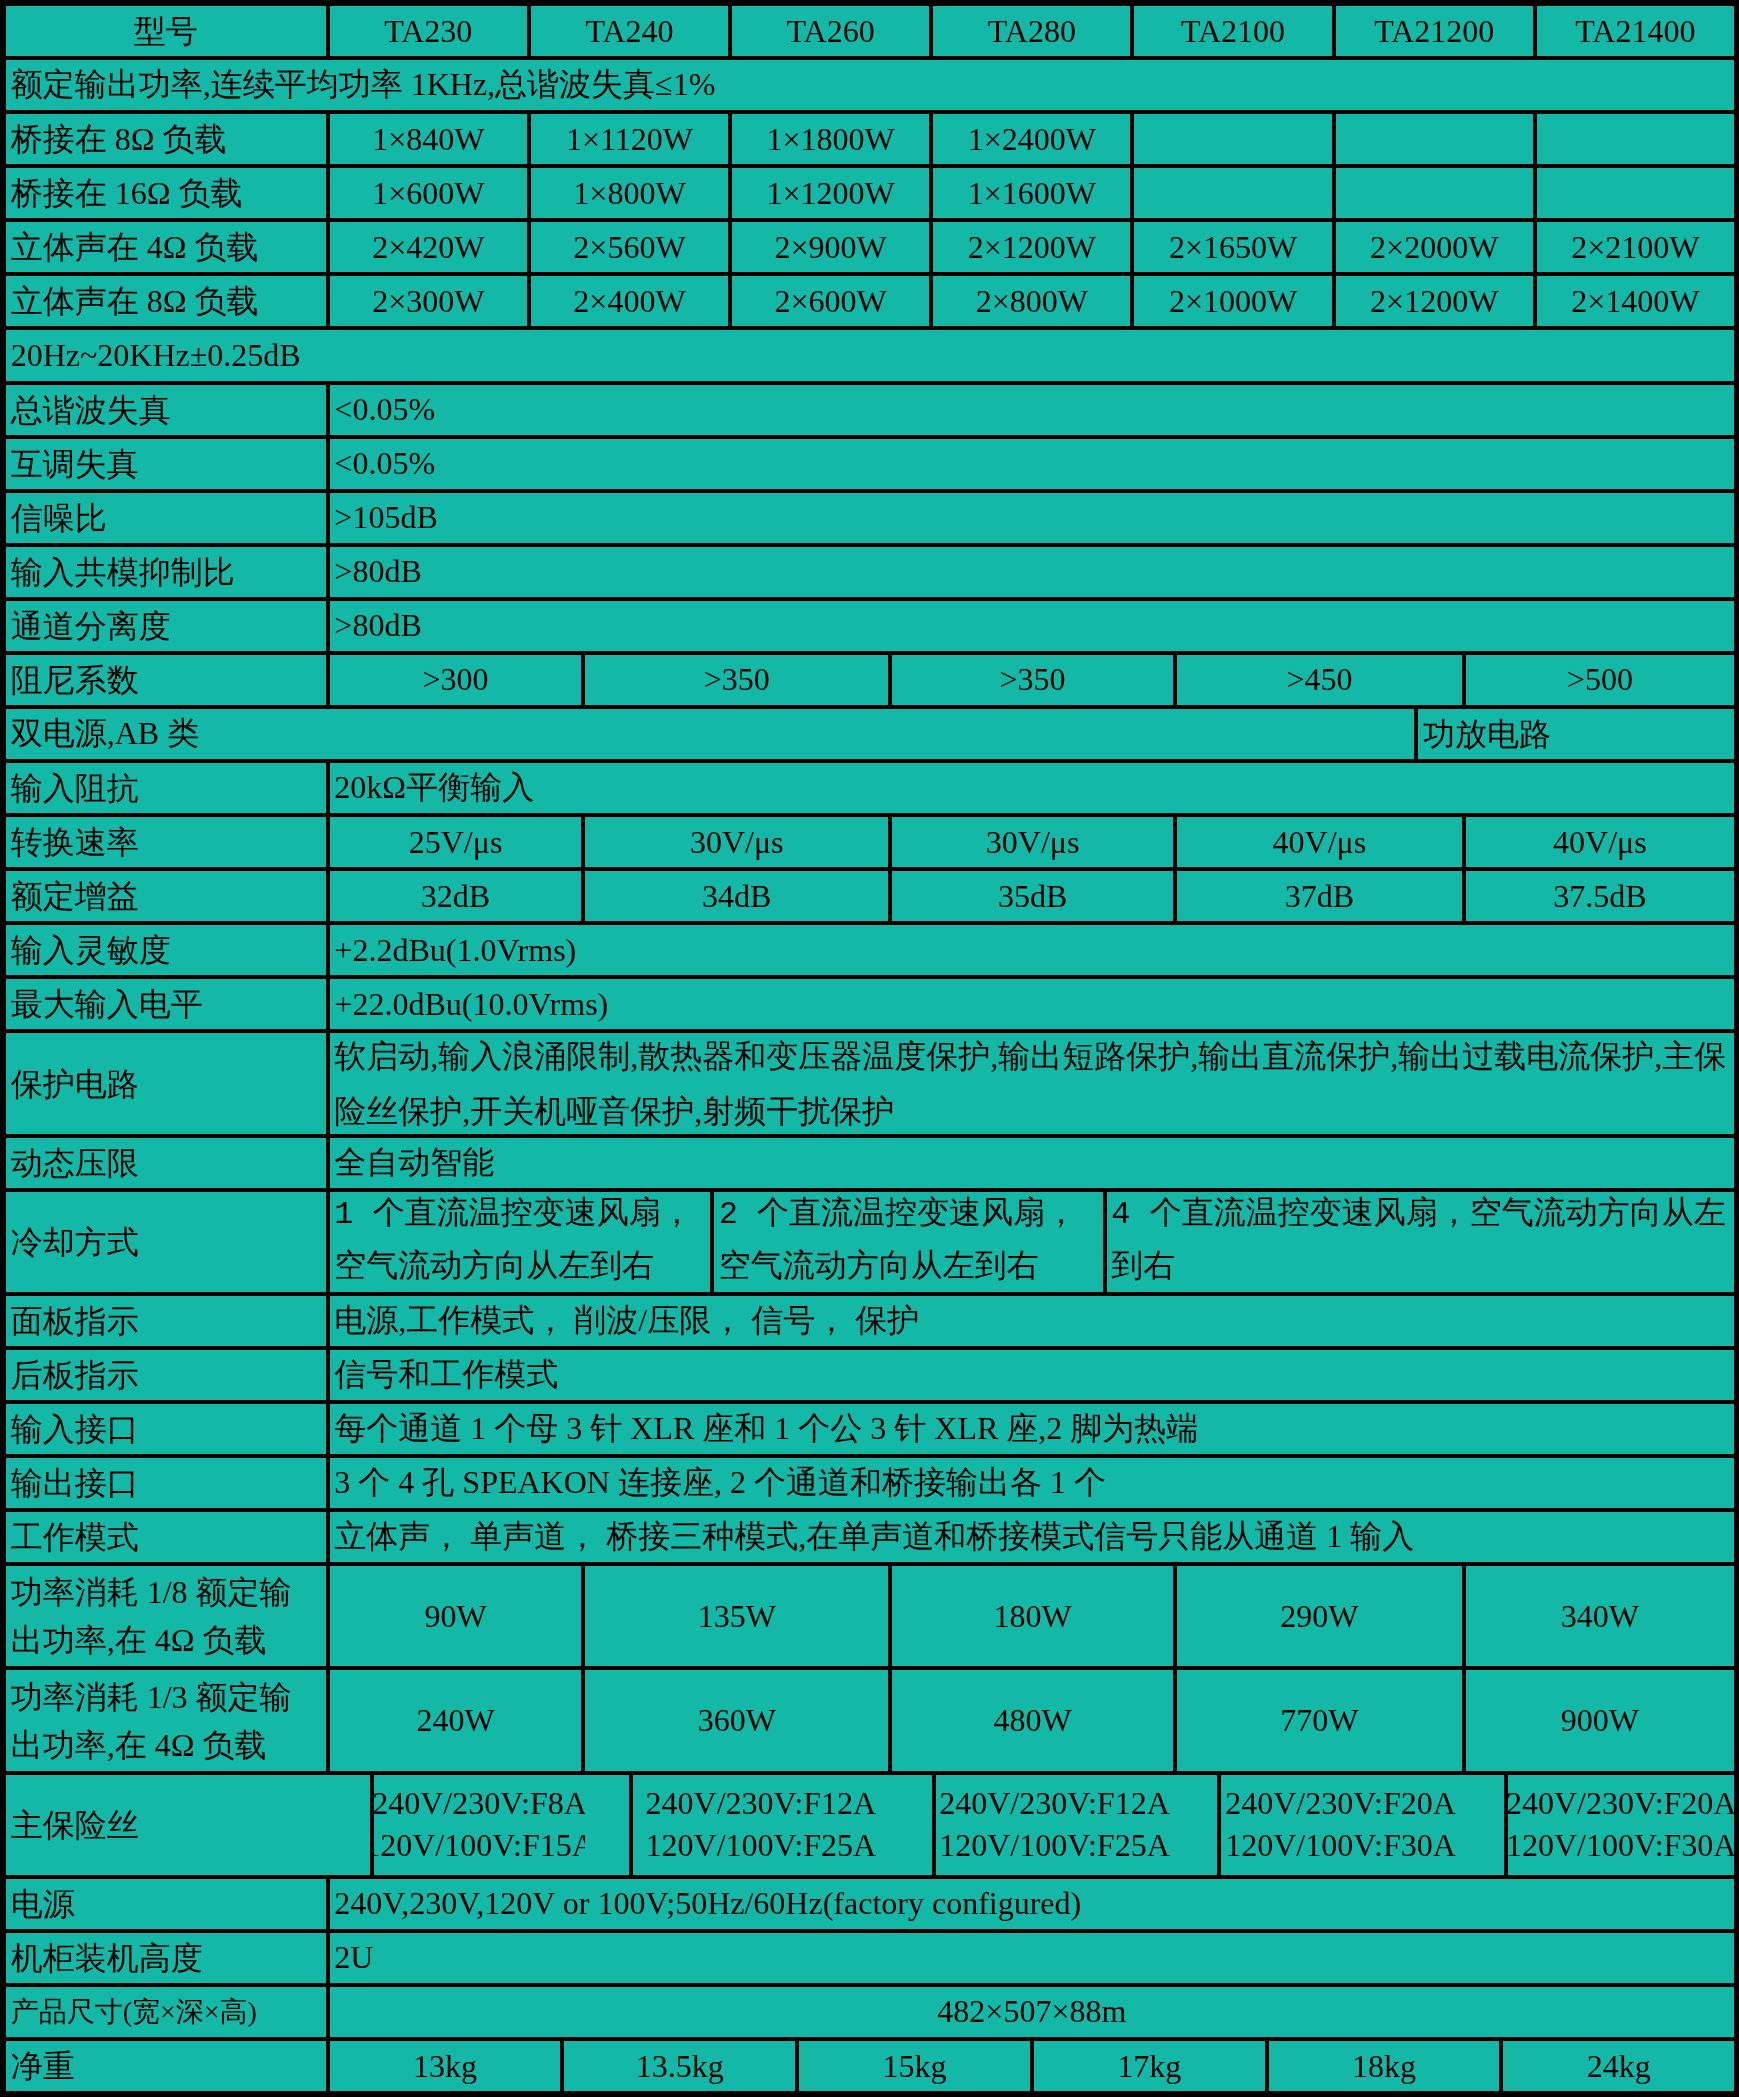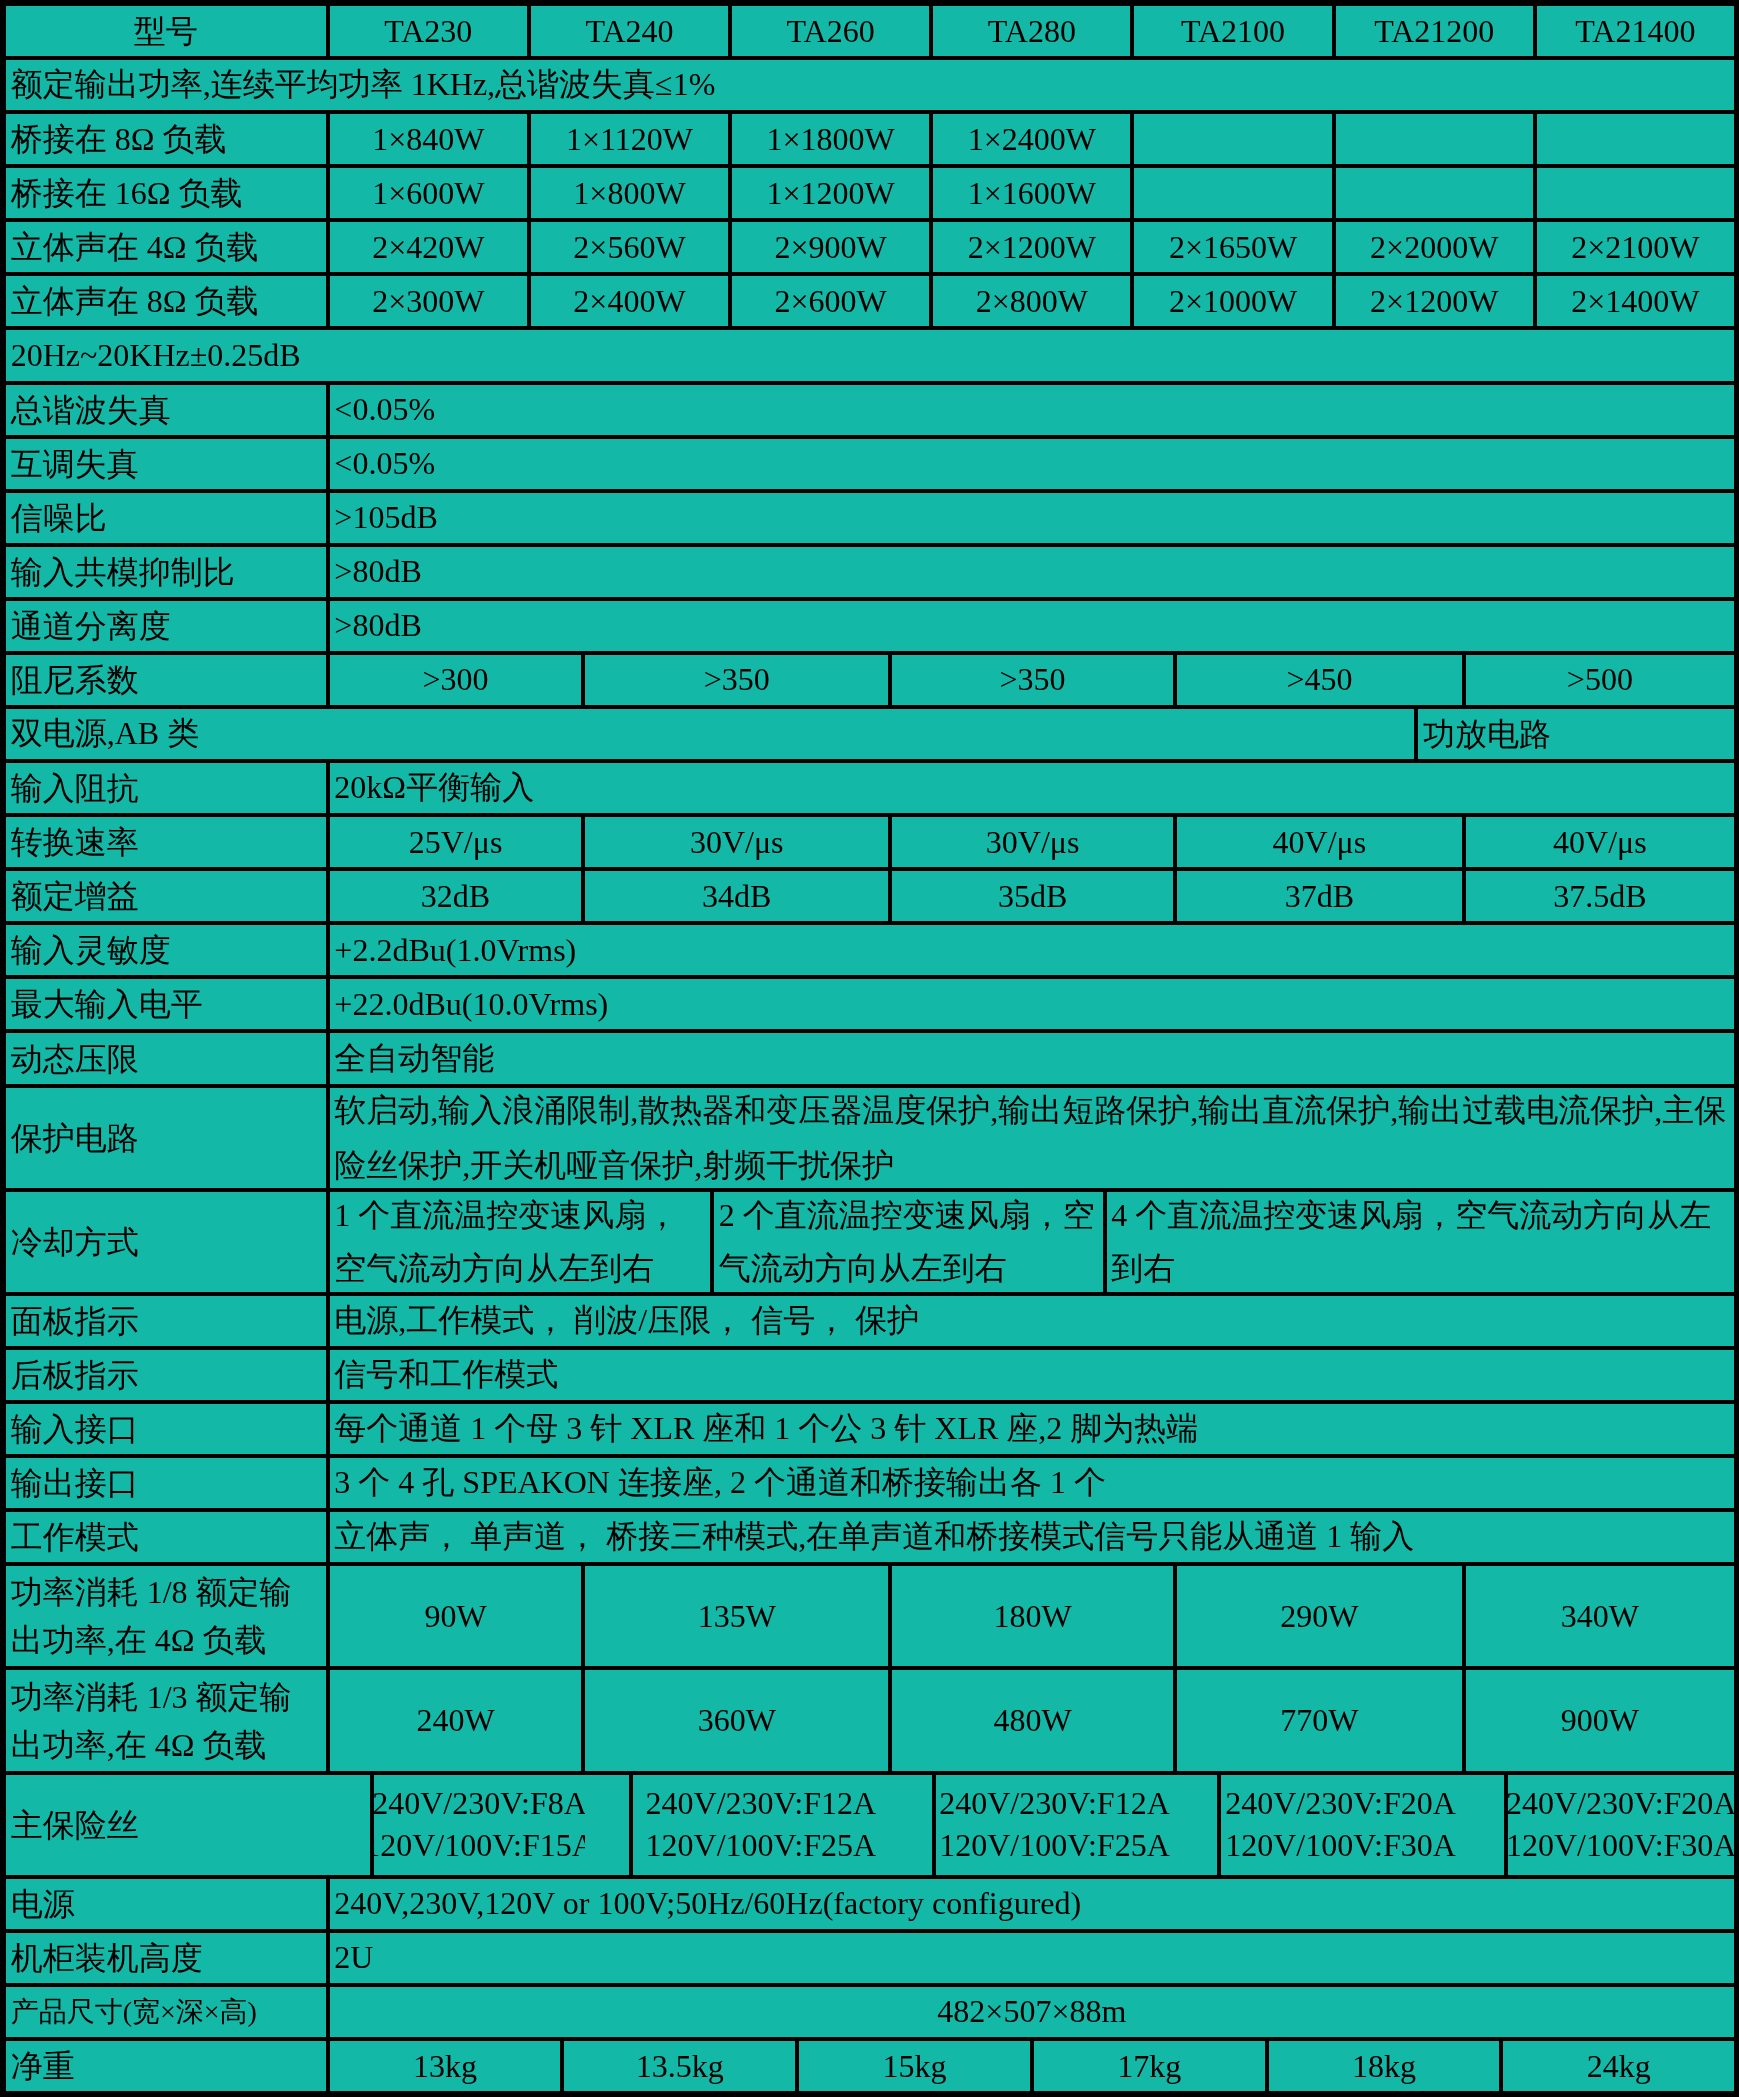--- a/index.html
+++ b/index.html
@@ -22,21 +22,21 @@
     padding:0 4.7px;overflow:hidden;min-width:0;
     border-left:4.7px solid #000;
   }
   .c:first-child{border-left:none;}
   .lab{width:18.5%;flex:none;text-align:left;line-height:1.5;}
   .lab.center{justify-content:center;text-align:center;}
   .lab.small{font-size:28px;white-space:nowrap;}
   .val{flex:var(--f,300) 1 0;justify-content:center;text-align:center;}
   .val.left{justify-content:flex-start;text-align:left;}
   .val.wrap{line-height:1.7;}
-  .val.cool{justify-content:flex-start;text-align:left;line-height:1.65;align-items:center;}
+  .val.cool{justify-content:flex-start;text-align:left;line-height:1.65;align-items:center;font-family:Liberation Mono, monospace;}
   .val.two{flex-direction:column;justify-content:space-evenly;align-items:center;padding:4.7px 3.2px;margin-left:44px;}
 </style>
 </head>
 <body>
 
 <div class="tbl">
 
   <div class="r">
     <div class="c lab center">型号</div>
     <div class="c val">TA230</div>
@@ -165,28 +165,28 @@
   <div class="r">
     <div class="c lab">输入灵敏度</div>
     <div class="c val left">+2.2dBu(1.0Vrms)</div>
   </div>
 
   <div class="r">
     <div class="c lab">最大输入电平</div>
     <div class="c val left">+22.0dBu(10.0Vrms)</div>
   </div>
 
+  <div class="r h2">
+    <div class="c lab">保护电路</div>
+    <div class="c val left wrap">软启动,输入浪涌限制,散热器和变压器温度保护,输出短路保护,输出直流保护,输出过载电流保护,主保险丝保护,开关机哑音保护,射频干扰保护</div>
+  </div>
+
   <div class="r">
     <div class="c lab">动态压限</div>
     <div class="c val left">全自动智能</div>
-  </div>
-
-  <div class="r h2">
-    <div class="c lab">保护电路</div>
-    <div class="c val left wrap">软启动,输入浪涌限制,散热器和变压器温度保护,输出短路保护,输出直流保护,输出过载电流保护,主保险丝保护,开关机哑音保护,射频干扰保护</div>
   </div>
 
   <div class="r h2">
     <div class="c lab">冷却方式</div>
     <div class="c val cool" style="--f:485">1 个直流温控变速风扇，空气流动方向从左到右</div>
     <div class="c val cool" style="--f:496">2 个直流温控变速风扇，空气流动方向从左到右</div>
     <div class="c val cool" style="--f:808">4 个直流温控变速风扇，空气流动方向从左到右</div>
   </div>
 
   <div class="r">

